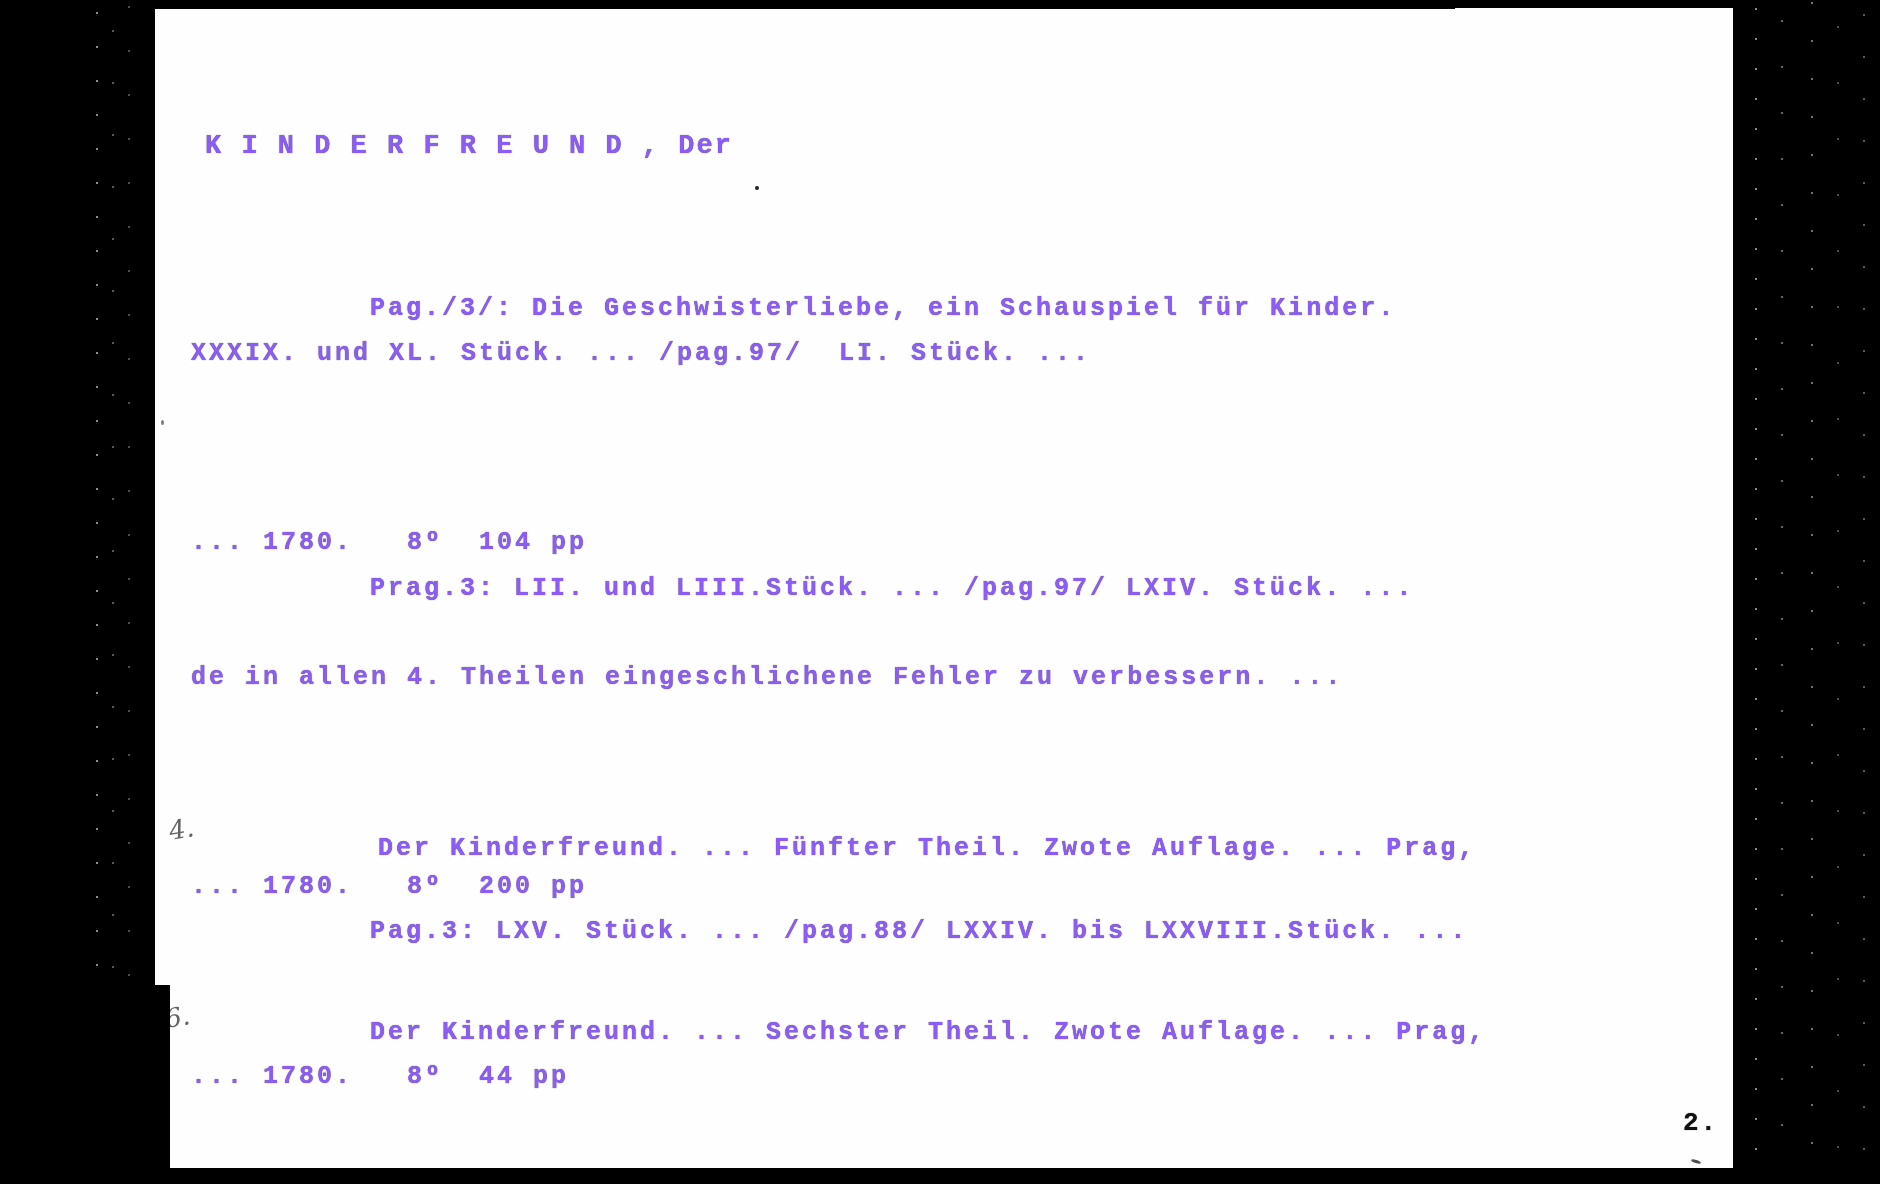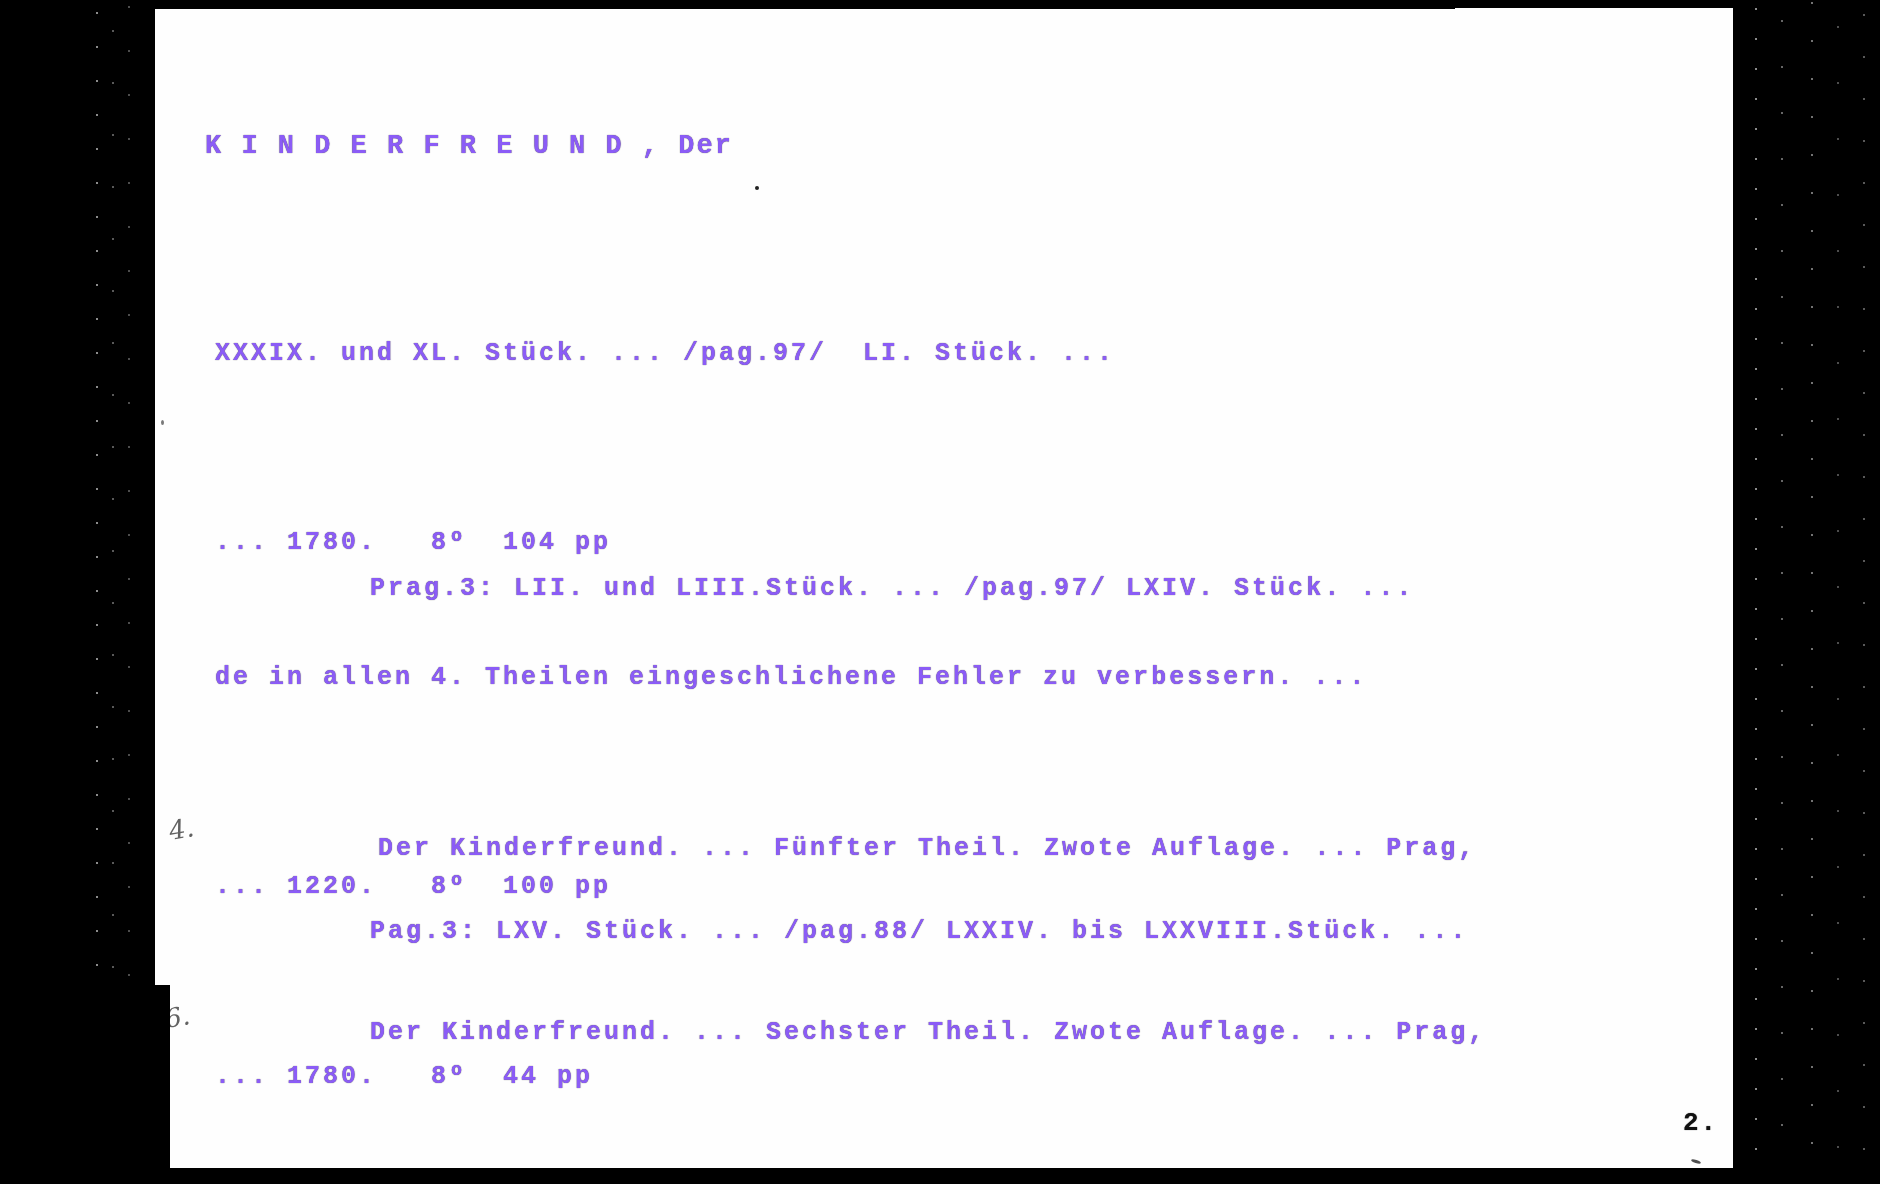--- a/index.html
+++ b/index.html
@@ -54,21 +54,21 @@
     font-family:"Liberation Mono","DejaVu Sans Mono",monospace;
     font-weight:bold;
     font-size:25px;line-height:1;
     letter-spacing:3px;
     color:#8b5cf6;
     text-shadow:0 0 1px rgba(0,0,0,.75);
   }
   .title{
     font-size:27px;letter-spacing:2px;
   }
-  .flush{left:60px;}
+  .flush{left:36px;}
   .indent{left:215px;}
   .ln-title{left:50px;top:125px;}
   .ln0{top:288px;}
   .ln1{top:333px;}
   .ln2{top:479px;}
   .ln3{top:522px;}
   .ln4{top:568px;}
   .ln5{top:612px;}
   .ln6{top:657px;}
   .ln7{top:828px;margin-left:8px;}
@@ -102,28 +102,29 @@
 
 <div class="strip-left"></div>
 <div class="strip-right"></div>
 <div class="top-scan-line"></div>
 <div class="corner-wedge"></div>
 <div class="bottom-scan-line"></div>
 
 <div class="page">
   <div class="line title ln-title">K I N D E R F R E U N D , Der</div>
 
+  <div class="line indent ln0">Pag./3/: Die Geschwisterliebe, ein Schauspiel für Kinder.</div>
   <div class="line flush  ln1">XXXIX. und XL. Stück. ... /pag.97/  LI. Stück. ...</div>
 
   <div class="line flush  ln3">... 1780.   8º  104 pp</div>
   <div class="line indent ln4">Prag.3: LII. und LIII.Stück. ... /pag.97/ LXIV. Stück. ...</div>
   <div class="line flush  ln6">de in allen 4. Theilen eingeschlichene Fehler zu verbessern. ...</div>
 
   <div class="line indent ln7">Der Kinderfreund. ... Fünfter Theil. Zwote Auflage. ... Prag,</div>
-  <div class="line flush  ln8">... 1220.   8º  100 pp</div>
+  <div class="line flush  ln8">... 1780.   8º  200 pp</div>
   <div class="line indent ln9">Pag.3: LXV. Stück. ... /pag.88/ LXXIV. bis LXXVIII.Stück. ...</div>
 
   <div class="line indent ln10">Der Kinderfreund. ... Sechster Theil. Zwote Auflage. ... Prag,</div>
   <div class="line flush  ln11">... 1780.   8º  44 pp</div>
 
   <div class="margin-mark mm1">4.</div>
   <div class="margin-mark mm2">6.</div>
 
   <div class="page-number">2.</div>
 

